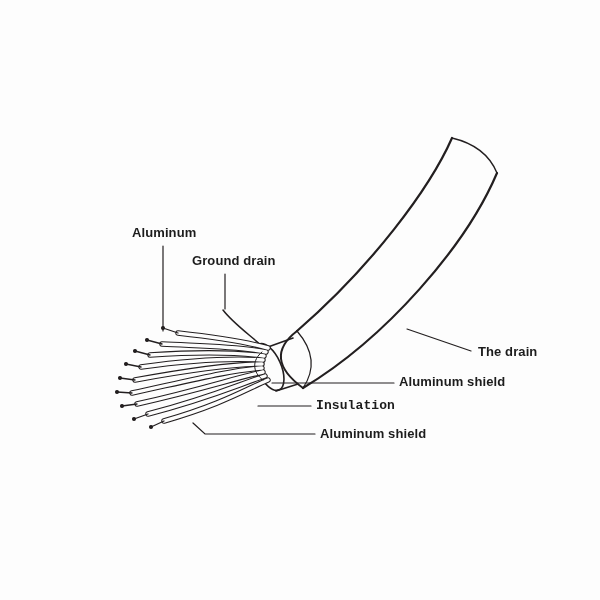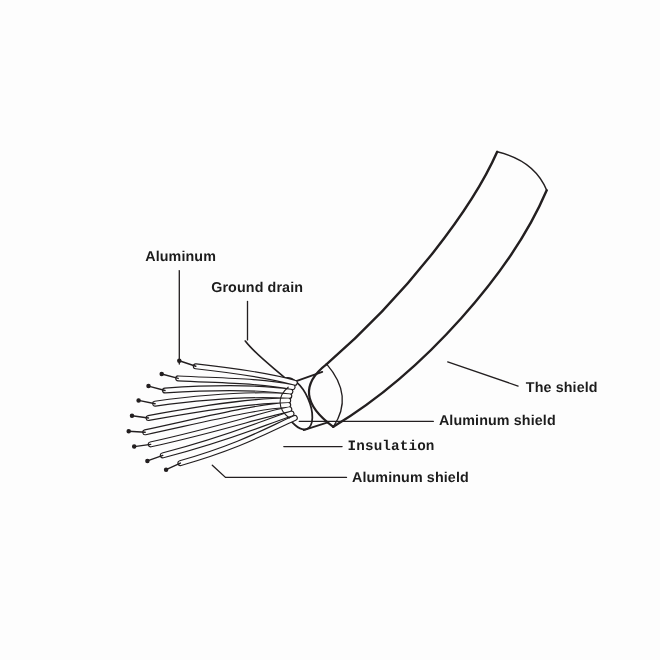--- a/index.html
+++ b/index.html
@@ -114,21 +114,21 @@
       <path d="M272,383 L394,383"></path>
       <path d="M258,406 L311,406"></path>
       <path d="M193,423 L205,434 L315,434"></path>
     </g>
   </svg>
 
   <div class="diagram-label lbl-conductor">Aluminum</div>
 
   <div class="diagram-label lbl-ground-drain">Ground drain</div>
 
-  <div class="diagram-label lbl-jacket">The shield</div>
+  <div class="diagram-label lbl-jacket">The drain</div>
 
   <div class="diagram-label lbl-alum-shield-1">Aluminum shield</div>
 
   <div class="diagram-label lbl-insulation">Insulation</div>
 
   <div class="diagram-label lbl-alum-shield-2">Aluminum shield</div>
 
 </div>
 
 </body></html>

